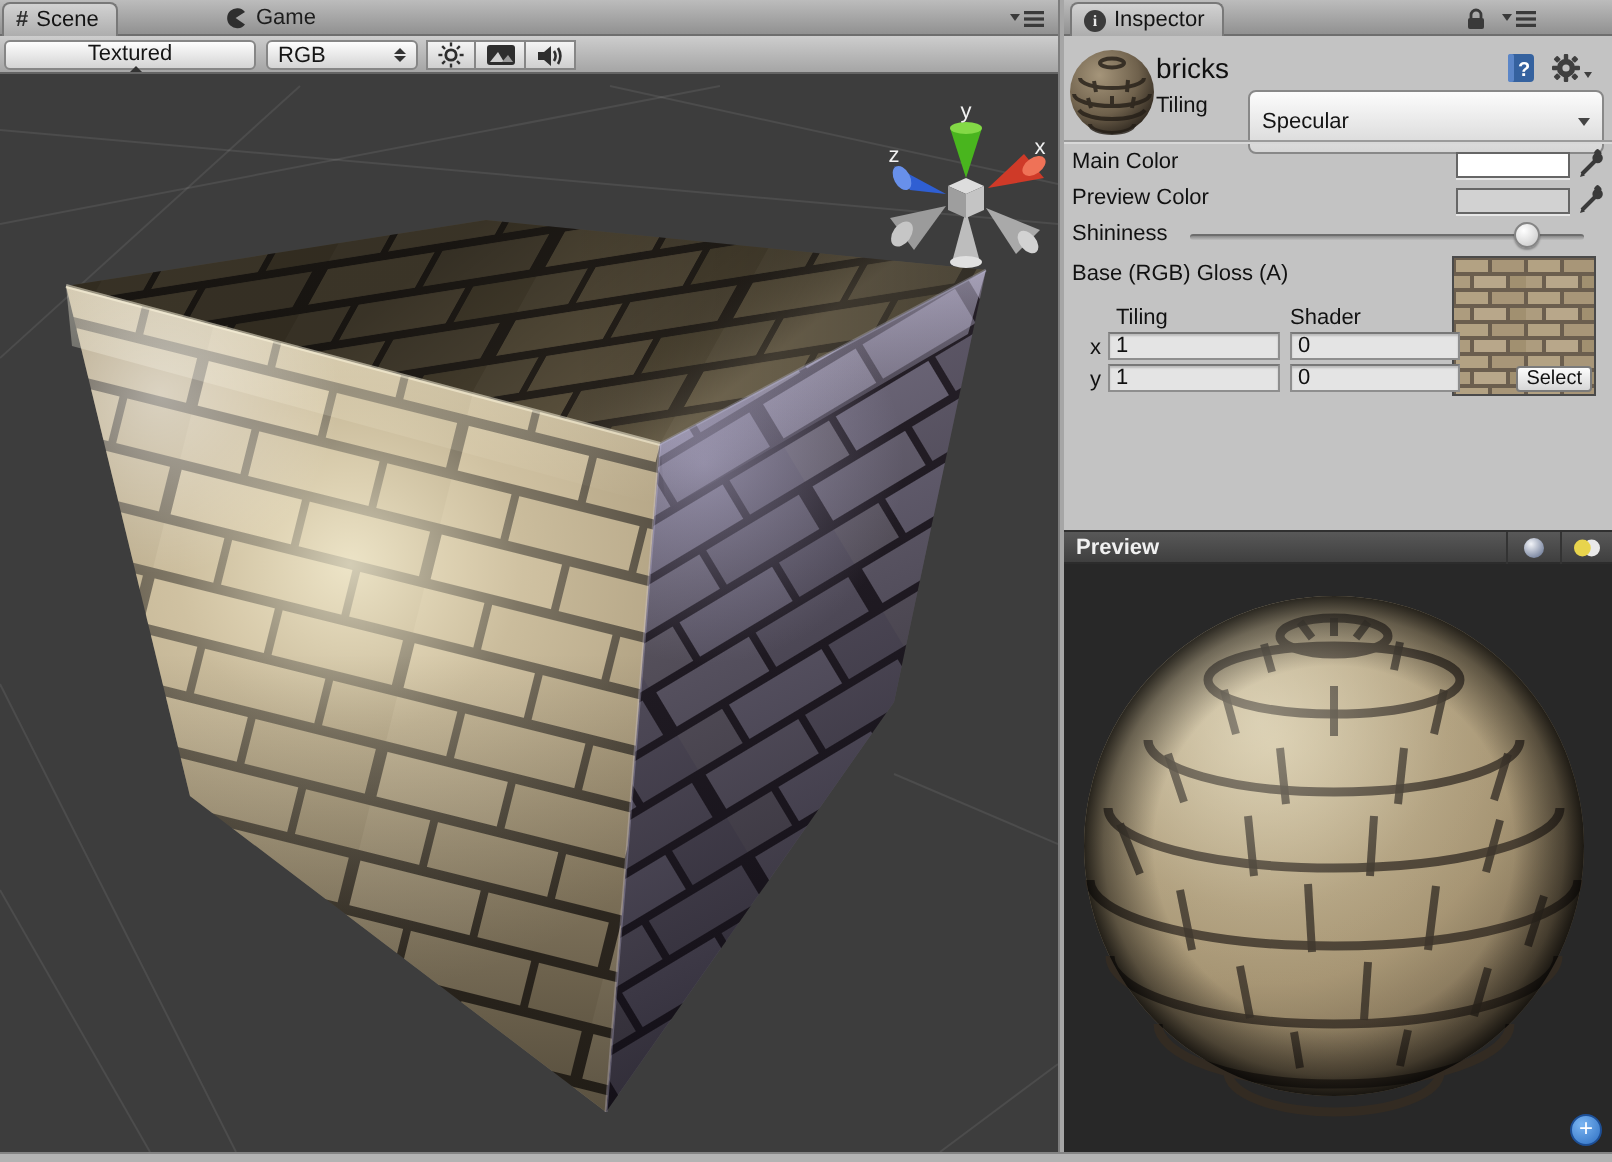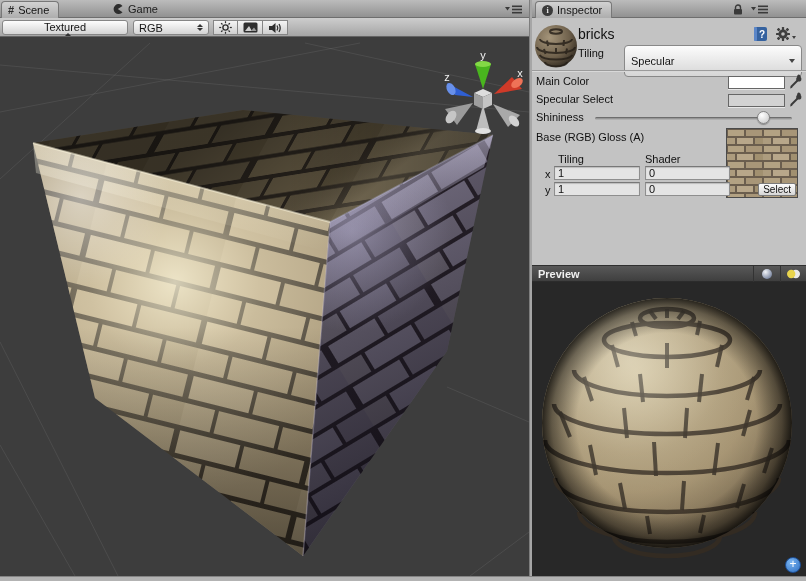--- a/index.html
+++ b/index.html
@@ -337,21 +337,21 @@
     <div class="swatch" style="left: 196px; top: 76px; background: rgb(255, 255, 255);"></div>
     <svg style="position:absolute;left:257px;top:74px;" width="13" height="15" viewBox="0 0 13 15">
       <g>
         <line x1="2" y1="13" x2="8.5" y2="6.5" stroke="#3a3a3a" stroke-width="2"></line>
         <circle cx="9.8" cy="5" r="2.6" fill="#3a3a3a"></circle>
           <rect x="8.2" y="1" width="3.4" height="3" rx="1" transform="rotate(45 10 2.5)" fill="#3a3a3a"></rect>
         <polygon points="1,14.5 3.5,13.8 1.8,12.2" fill="#3a3a3a"></polygon>
       </g>
     </svg>
 
-    <div class="insp-label" style="left:4px;top:93px;">Specular Select</div>
+    <div class="insp-label" style="left:4px;top:93px;">Preview Color</div>
     <div class="swatch" style="left: 196px; top: 94px; background: rgb(210, 210, 210);"></div>
     <svg style="position:absolute;left:257px;top:92px;" width="13" height="15" viewBox="0 0 13 15">
       <g>
         <line x1="2" y1="13" x2="8.5" y2="6.5" stroke="#3a3a3a" stroke-width="2"></line>
         <circle cx="9.8" cy="5" r="2.6" fill="#3a3a3a"></circle>
           <rect x="8.2" y="1" width="3.4" height="3" rx="1" transform="rotate(45 10 2.5)" fill="#3a3a3a"></rect>
         <polygon points="1,14.5 3.5,13.8 1.8,12.2" fill="#3a3a3a"></polygon>
       </g>
     </svg>
 

